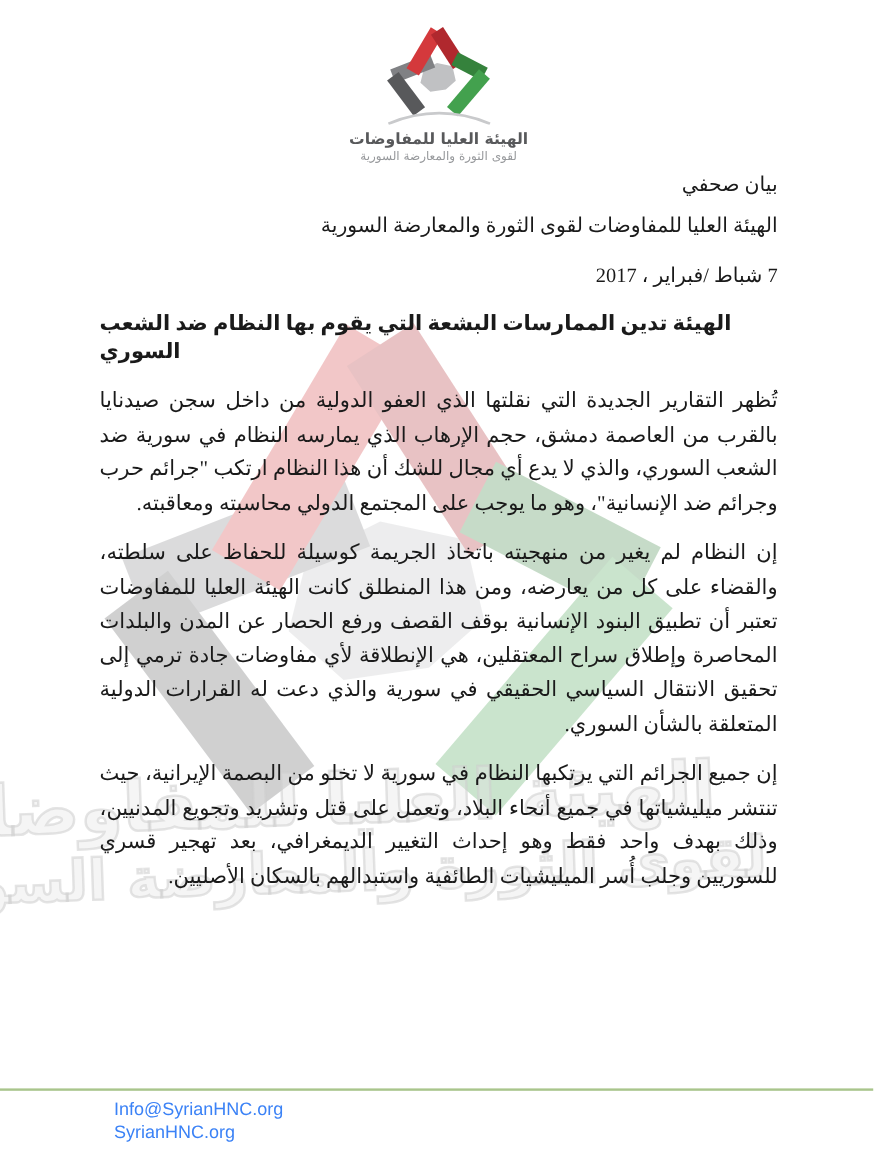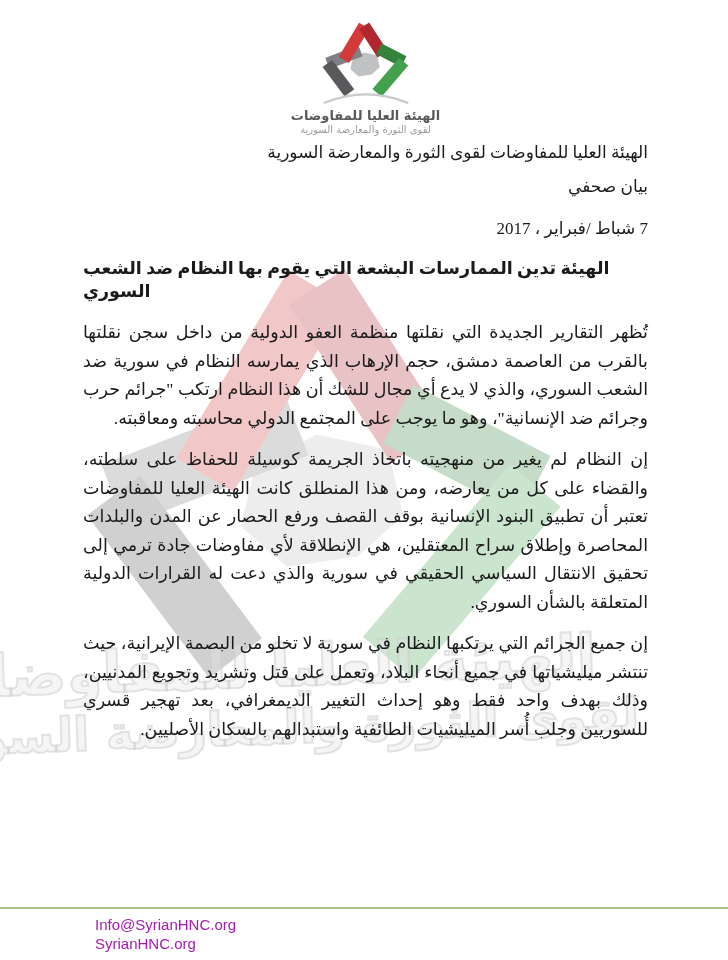--- a/index.html
+++ b/index.html
@@ -42,21 +42,21 @@
     text-align:justify;text-align-last:right;
     margin:0 0 13px 0;
   }
   
   .footer{
     position:absolute;left:0;right:0;top:907px;z-index:2;
     border-top:2px solid #a9c58c;
     background:#ffffff;
     padding:6px 0 0 95px;
     font-family:"Liberation Sans","DejaVu Sans",sans-serif;
-    font-size:15px;color:#a21caf;line-height:19px;
+    font-size:15px;color:#3b82f6;line-height:19px;
     direction:ltr;text-align:left;
   }
 </style>
 </head>
 <body>
 
 <div class="page">
 
   <div class="watermark">
     <svg class="wm-star" viewBox="0 0 120 100" aria-hidden="true">
@@ -86,27 +86,27 @@
           </g>
         </defs>
         <use href="#hnc-star"></use>
 
         <path d="M14,99 Q60,80 106,99" fill="none" stroke="#c9cacc" stroke-width="2.5"></path>
       </svg>
       <div class="logo-title">الهيئة العليا للمفاوضات</div>
       <div class="logo-subtitle">لقوى الثورة والمعارضة السورية</div>
     </div>
 
+    <p class="meta-line">بيان صحفي</p>
     <p class="meta-line">الهيئة العليا للمفاوضات لقوى الثورة والمعارضة السورية</p>
-    <p class="meta-line">بيان صحفي</p>
-    <p class="meta-line" style="margin-top:20px;">7 شباط /فبراير ، 2017</p>
+    <p class="meta-line" style="margin-top:20px;font-family:Liberation Serif, serif;">7 شباط /فبراير ، 2017</p>
 
     <div class="doc-heading">الهيئة تدين الممارسات البشعة التي يقوم بها النظام ضد الشعب السوري</div>
 
-    <p class="doc-par">تُظهر التقارير الجديدة التي نقلتها منظمة العفو الدولية من داخل سجن نقلتها بالقرب من العاصمة دمشق، حجم الإرهاب الذي يمارسه النظام في سورية ضد الشعب السوري، والذي لا يدع أي مجال للشك أن هذا النظام ارتكب "جرائم حرب وجرائم ضد الإنسانية"، وهو ما يوجب على المجتمع الدولي محاسبته ومعاقبته.</p>
+    <p class="doc-par">تُظهر التقارير الجديدة التي نقلتها الذي العفو الدولية من داخل سجن صيدنايا بالقرب من العاصمة دمشق، حجم الإرهاب الذي يمارسه النظام في سورية ضد الشعب السوري، والذي لا يدع أي مجال للشك أن هذا النظام ارتكب "جرائم حرب وجرائم ضد الإنسانية"، وهو ما يوجب على المجتمع الدولي محاسبته ومعاقبته.</p>
     <p class="doc-par">إن النظام لم يغير من منهجيته باتخاذ الجريمة كوسيلة للحفاظ على سلطته، والقضاء على كل من يعارضه، ومن هذا المنطلق كانت الهيئة العليا للمفاوضات تعتبر أن تطبيق البنود الإنسانية بوقف القصف ورفع الحصار عن المدن والبلدات المحاصرة وإطلاق سراح المعتقلين، هي الإنطلاقة لأي مفاوضات جادة ترمي إلى تحقيق الانتقال السياسي الحقيقي في سورية والذي دعت له القرارات الدولية المتعلقة بالشأن السوري.</p>
     <p class="doc-par">إن جميع الجرائم التي يرتكبها النظام في سورية لا تخلو من البصمة الإيرانية، حيث تنتشر ميليشياتها في جميع أنحاء البلاد، وتعمل على قتل وتشريد وتجويع المدنيين، وذلك بهدف واحد فقط وهو إحداث التغيير الديمغرافي، بعد تهجير قسري للسوريين وجلب أُسر الميليشيات الطائفية واستبدالهم بالسكان الأصليين.</p>
   </div>
 
   <div class="footer">
     <div>Info@SyrianHNC.org</div>
     <div>SyrianHNC.org</div>
   </div>
 
 </div>

